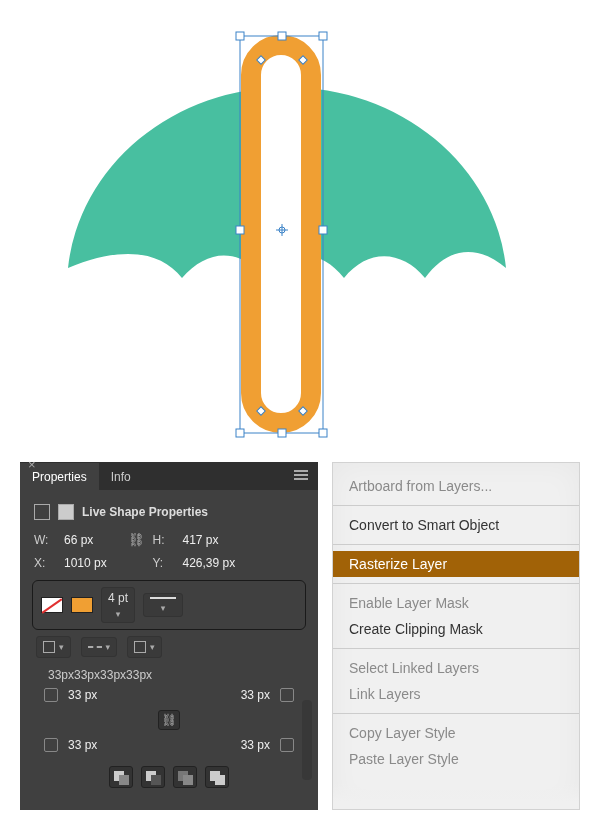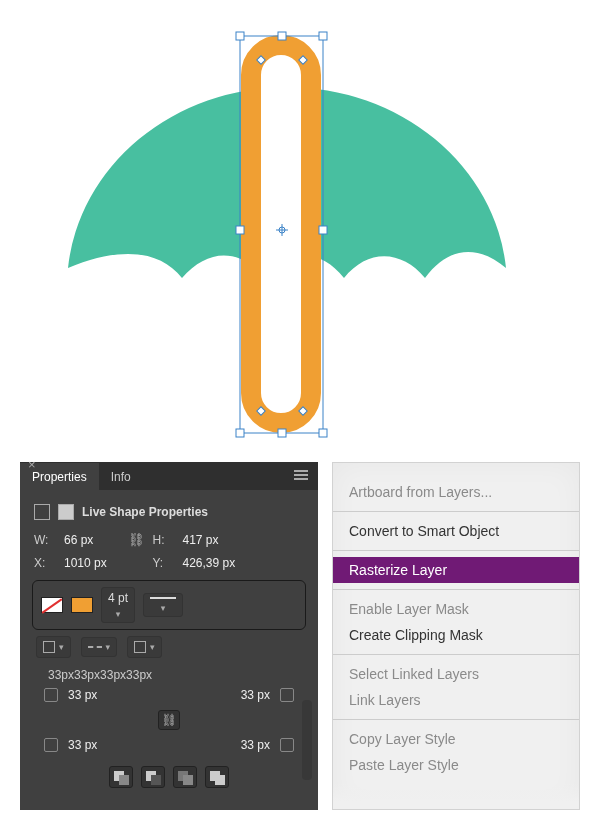--- a/index.html
+++ b/index.html
@@ -80,27 +80,27 @@
   .bool-ico{position:absolute;width:10px;height:10px;background:#ccc;left:4px;top:4px;}
   .bool-ico2{position:absolute;width:10px;height:10px;background:#888;left:9px;top:8px;}
   .rarr{position:absolute;right:6px;bottom:30px;font-size:9px;width:10px;height:80px;
     background:#383838;border-radius:4px;}
 
   
   .ctxmenu {
     position:absolute; left:332px; top:462px; width:248px; height:348px;
     background:#f0f0f0; border:1px solid #d2d2d2;
     box-shadow: inset 0 0 30px rgba(0,0,0,0.04);
-    padding-top: 16px;
+    padding-top: 10px;
   }
   .ctx-item {
     padding: 5px 16px 5px 16px; font-size:14px; color:#333;
   }
   .ctx-item.disabled { color:#8a8a8a;}
-  .ctx-item.selected { background:#701a75; color:#fff;}
+  .ctx-item.selected { background:#a16207; color:#fff;}
   .ctx-sep { height:1px; background:#ccc; margin:6px 0;}
   .ctx-fade{position:absolute;left:0;right:0;bottom:0;height:26px;
     background:linear-gradient(rgba(240,240,240,0),#f0f0f0 70%);}
 </style>
 </head>
 <body>
 
 <div class="canvas">
   <svg width="600" height="456">
 

